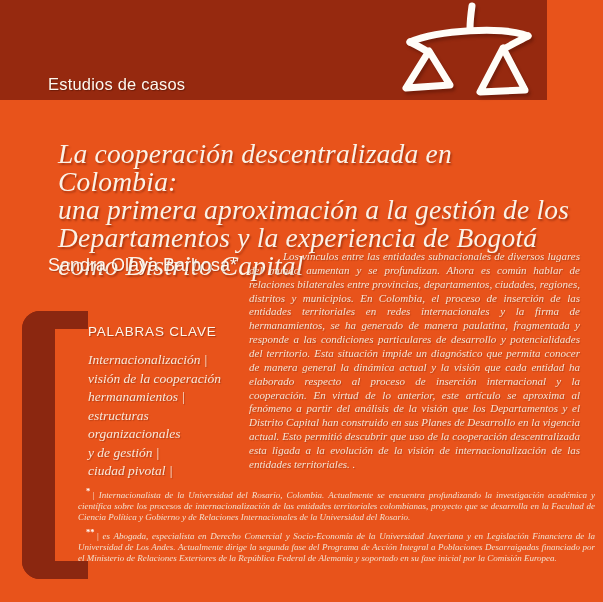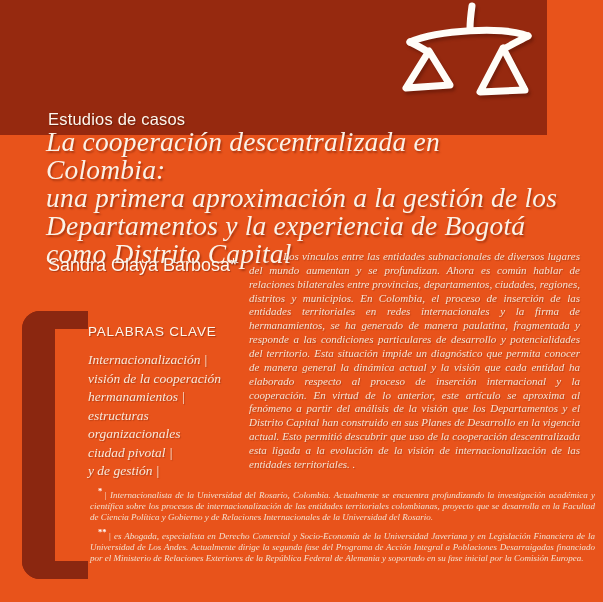--- a/index.html
+++ b/index.html
@@ -2,36 +2,36 @@
 <html><head>
 <meta charset="utf-8">
 <style>
   html,body{margin:0;padding:0;background:#E8531B;}
   .page{
     position:relative;width:603px;height:602px;overflow:hidden;
     background:#E8531B;font-family:"Liberation Serif",serif;
   }
   
   .banner{
-    position:absolute;left:0;top:0;width:547px;height:135px;
+    position:absolute;left:0;top:0;width:547px;height:100px;
     background:#96290F;
   }
   .section-label{
     position:absolute;left:48px;bottom:6px;
     font-family:"Liberation Sans",sans-serif;
     font-size:16.5px;font-weight:500;letter-spacing:.2px;
     color:#FDF7EE;text-shadow:1px 1px 1px rgba(60,10,0,.45);
   }
   .scales{
     position:absolute;left:388px;top:2px;width:155px;height:100px;
     filter:drop-shadow(2px 3px 1.5px rgba(60,10,0,.35));
   }
   
   .title{
-    position:absolute;left:46px;top:128px;width:520px;margin:0;
+    position:absolute;left:46px;top:128px;width:520px;margin:12px;
     font-style:italic;font-weight:normal;
     font-size:27.5px;line-height:1.02;letter-spacing:.2px;
     color:#FBF2E7;text-shadow:1.5px 1.5px 2px rgba(80,15,0,.4);
   }
   
   .authors{
     position:absolute;left:48px;top:257px;
     font-family:"Liberation Sans",sans-serif;
     font-size:18px;line-height:16px;color:#FFF8EF;
     text-shadow:1px 1px 1px rgba(60,10,0,.35);
@@ -63,21 +63,21 @@
     font-style:italic;font-size:11px;line-height:1.26;
     text-align:justify;text-indent:34px;
     color:#F6E3D3;text-shadow:.8px .8px 1px rgba(80,15,0,.3);
   }
   
   .footnotes{
     position:absolute;left:78px;top:486px;width:517px;
     font-style:italic;font-size:9px;line-height:1.2;
     text-align:justify;color:#F3DFCC;
   }
-  .footnote{margin:0 0 5px 12px;text-indent:8px;}
+  .footnote{margin:0 0 5px 0;text-indent:8px;}
   .fn-marker{
     font-style:normal;color:#FFFFFF;font-weight:bold;
     vertical-align:super;font-size:8.5px;margin-right:2px;
   }
 </style>
 </head>
 <body>
 
 <div class="page">
 
@@ -106,22 +106,22 @@
 
   <div class="bracket"></div>
 
   <div class="keywords">
     <div class="kw-heading">PALABRAS CLAVE</div>
     <div class="kw-list">
       <div>Internacionalización |</div>
       <div>visión de la cooperación</div>
       <div>hermanamientos |</div>
       <div>estructuras organizacionales</div>
+      <div>y de gestión |</div>
       <div>ciudad pivotal |</div>
-      <div>y de gestión |</div>
     </div>
   </div>
 
   <p class="abstract">Los vínculos entre las entidades subnacionales de diversos lugares del mundo aumentan y se profundizan. Ahora es común hablar de relaciones bilaterales entre provincias, departamentos, ciudades, regiones, distritos y municipios. En Colombia, el proceso de inserción de las entidades territoriales en redes internacionales y la firma de hermanamientos, se ha generado de manera paulatina, fragmentada y responde a las condiciones particulares de desarrollo y potencialidades del territorio. Esta situación impide un diagnóstico que permita conocer de manera general la dinámica actual y la visión que cada entidad ha elaborado respecto al proceso de inserción internacional y la cooperación. En virtud de lo anterior, este artículo se aproxima al fenómeno a partir del análisis de la visión que los Departamentos y el Distrito Capital han construido en sus Planes de Desarrollo en la vigencia actual. Esto permitió descubrir que uso de la cooperación descentralizada esta ligada a la evolución de la visión de internacionalización de las entidades territoriales. .</p>
 
   <div class="footnotes">
     <p class="footnote"><span class="fn-marker">*</span><span>| Internacionalista de la Universidad del Rosario, Colombia. Actualmente se encuentra profundizando la investigación académica y científica sobre los procesos de internacionalización de las entidades territoriales colombianas, proyecto que se desarrolla en la Facultad de Ciencia Política y Gobierno y de Relaciones Internacionales de la Universidad del Rosario.</span></p>
     <p class="footnote"><span class="fn-marker">**</span><span>| es Abogada, especialista en Derecho Comercial y Socio-Economía de la Universidad Javeriana y en Legislación Financiera de la Universidad de Los Andes. Actualmente dirige la segunda fase del Programa de Acción Integral a Poblaciones Desarraigadas financiado por el Ministerio de Relaciones Exteriores de la República Federal de Alemania y soportado en su fase inicial por la Comisión Europea.</span></p>
   </div>
 

